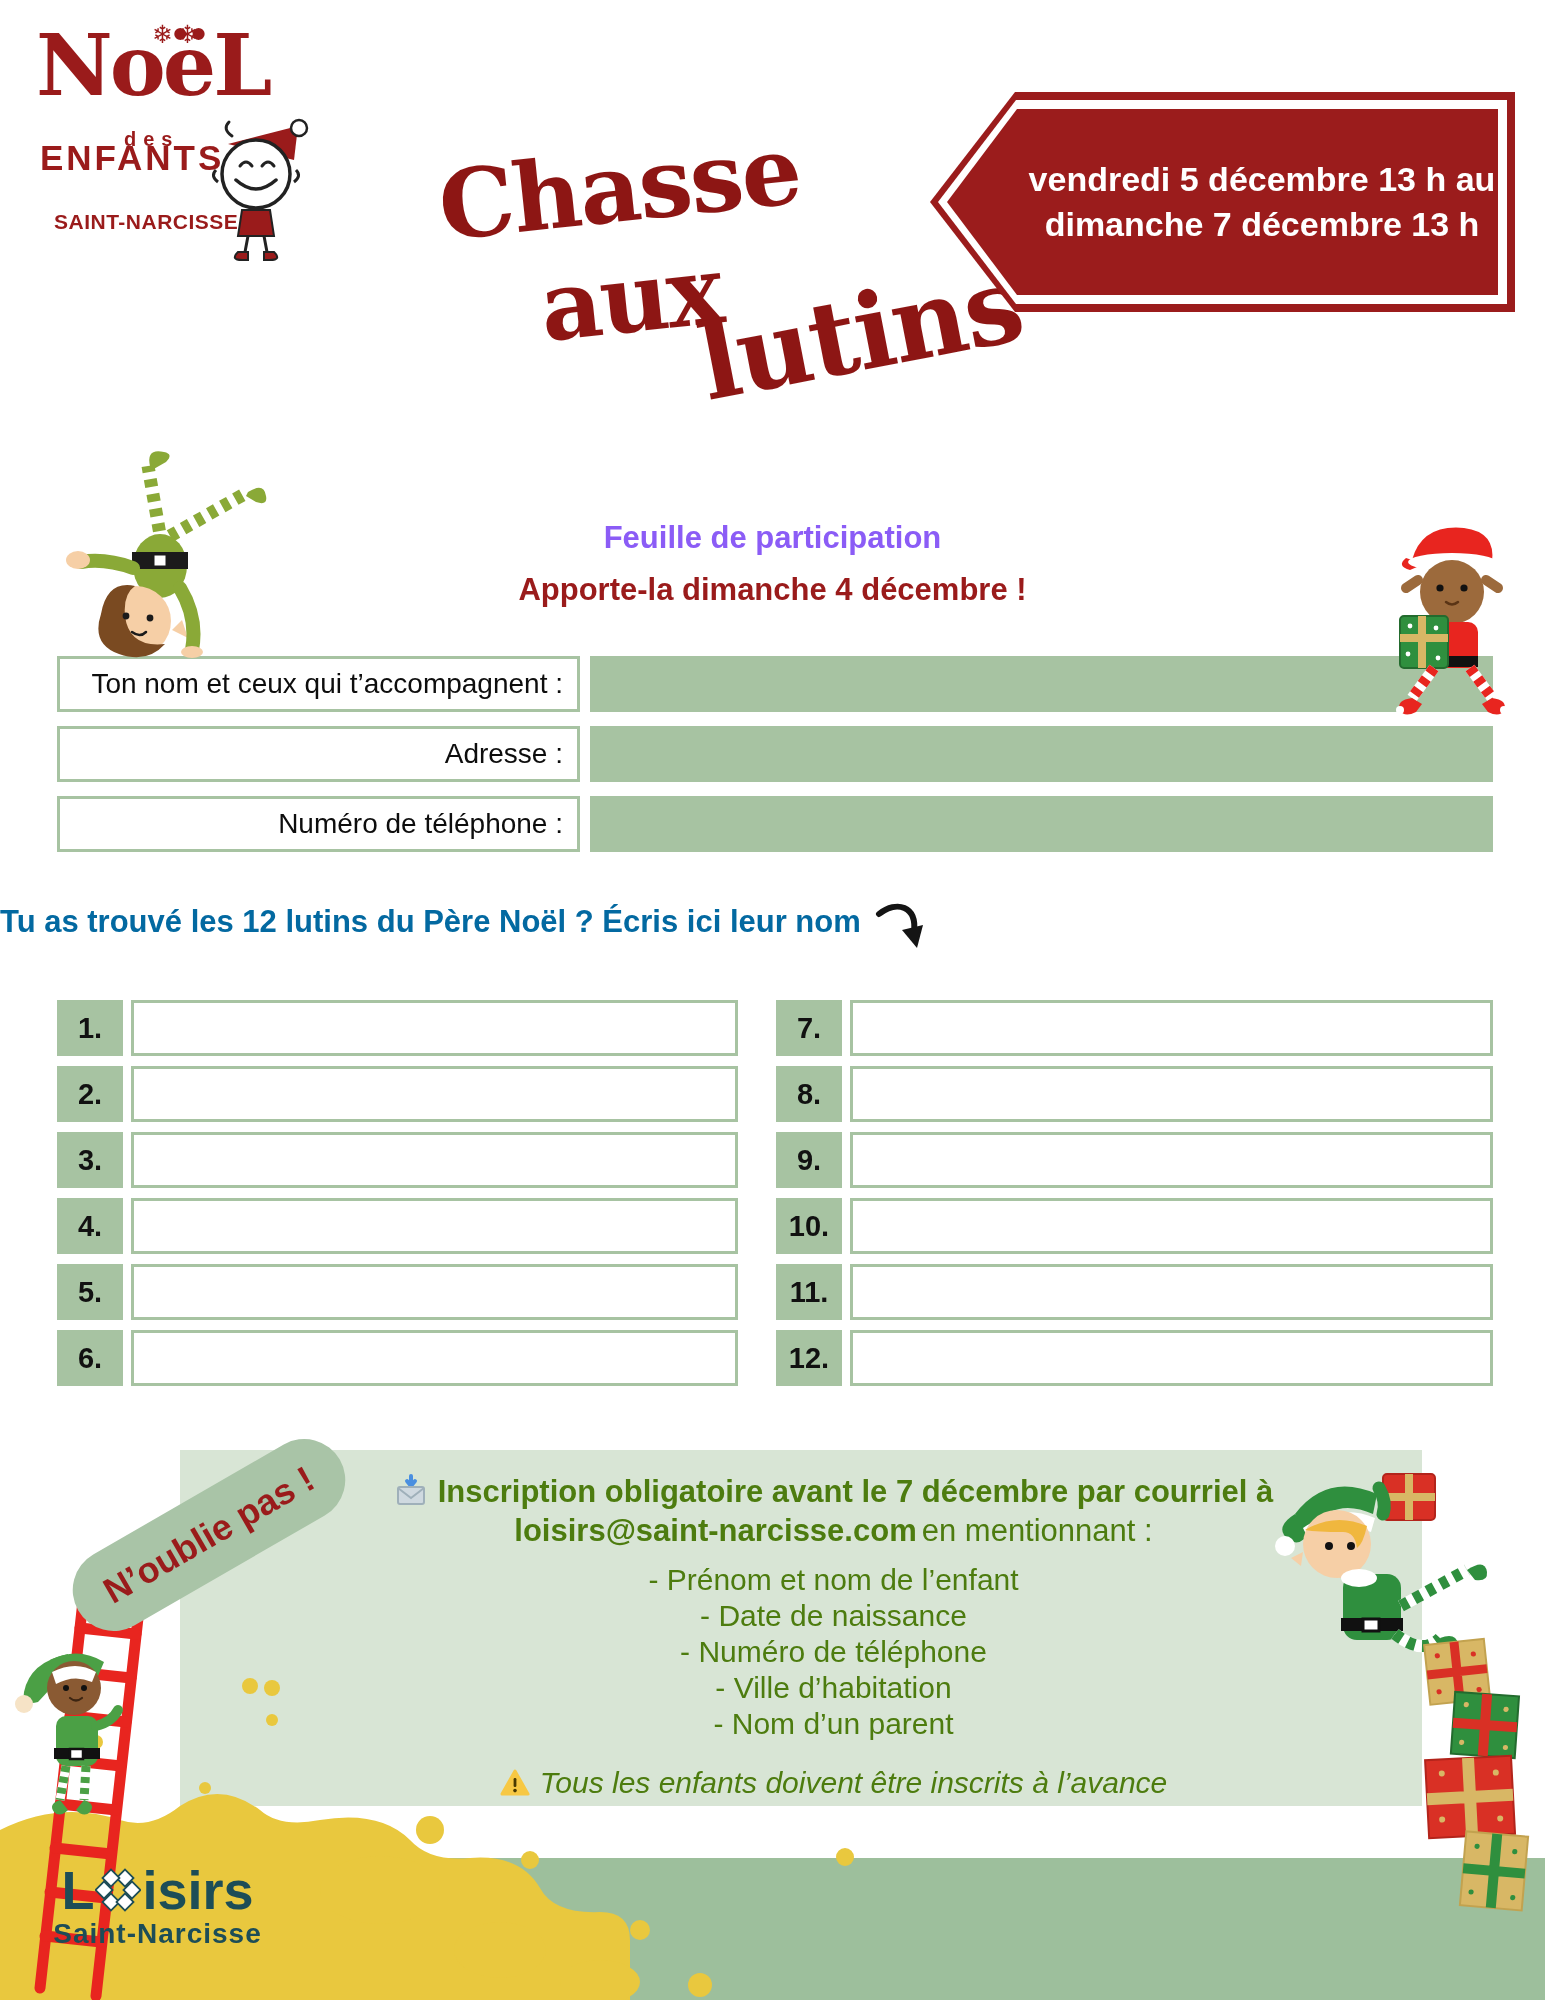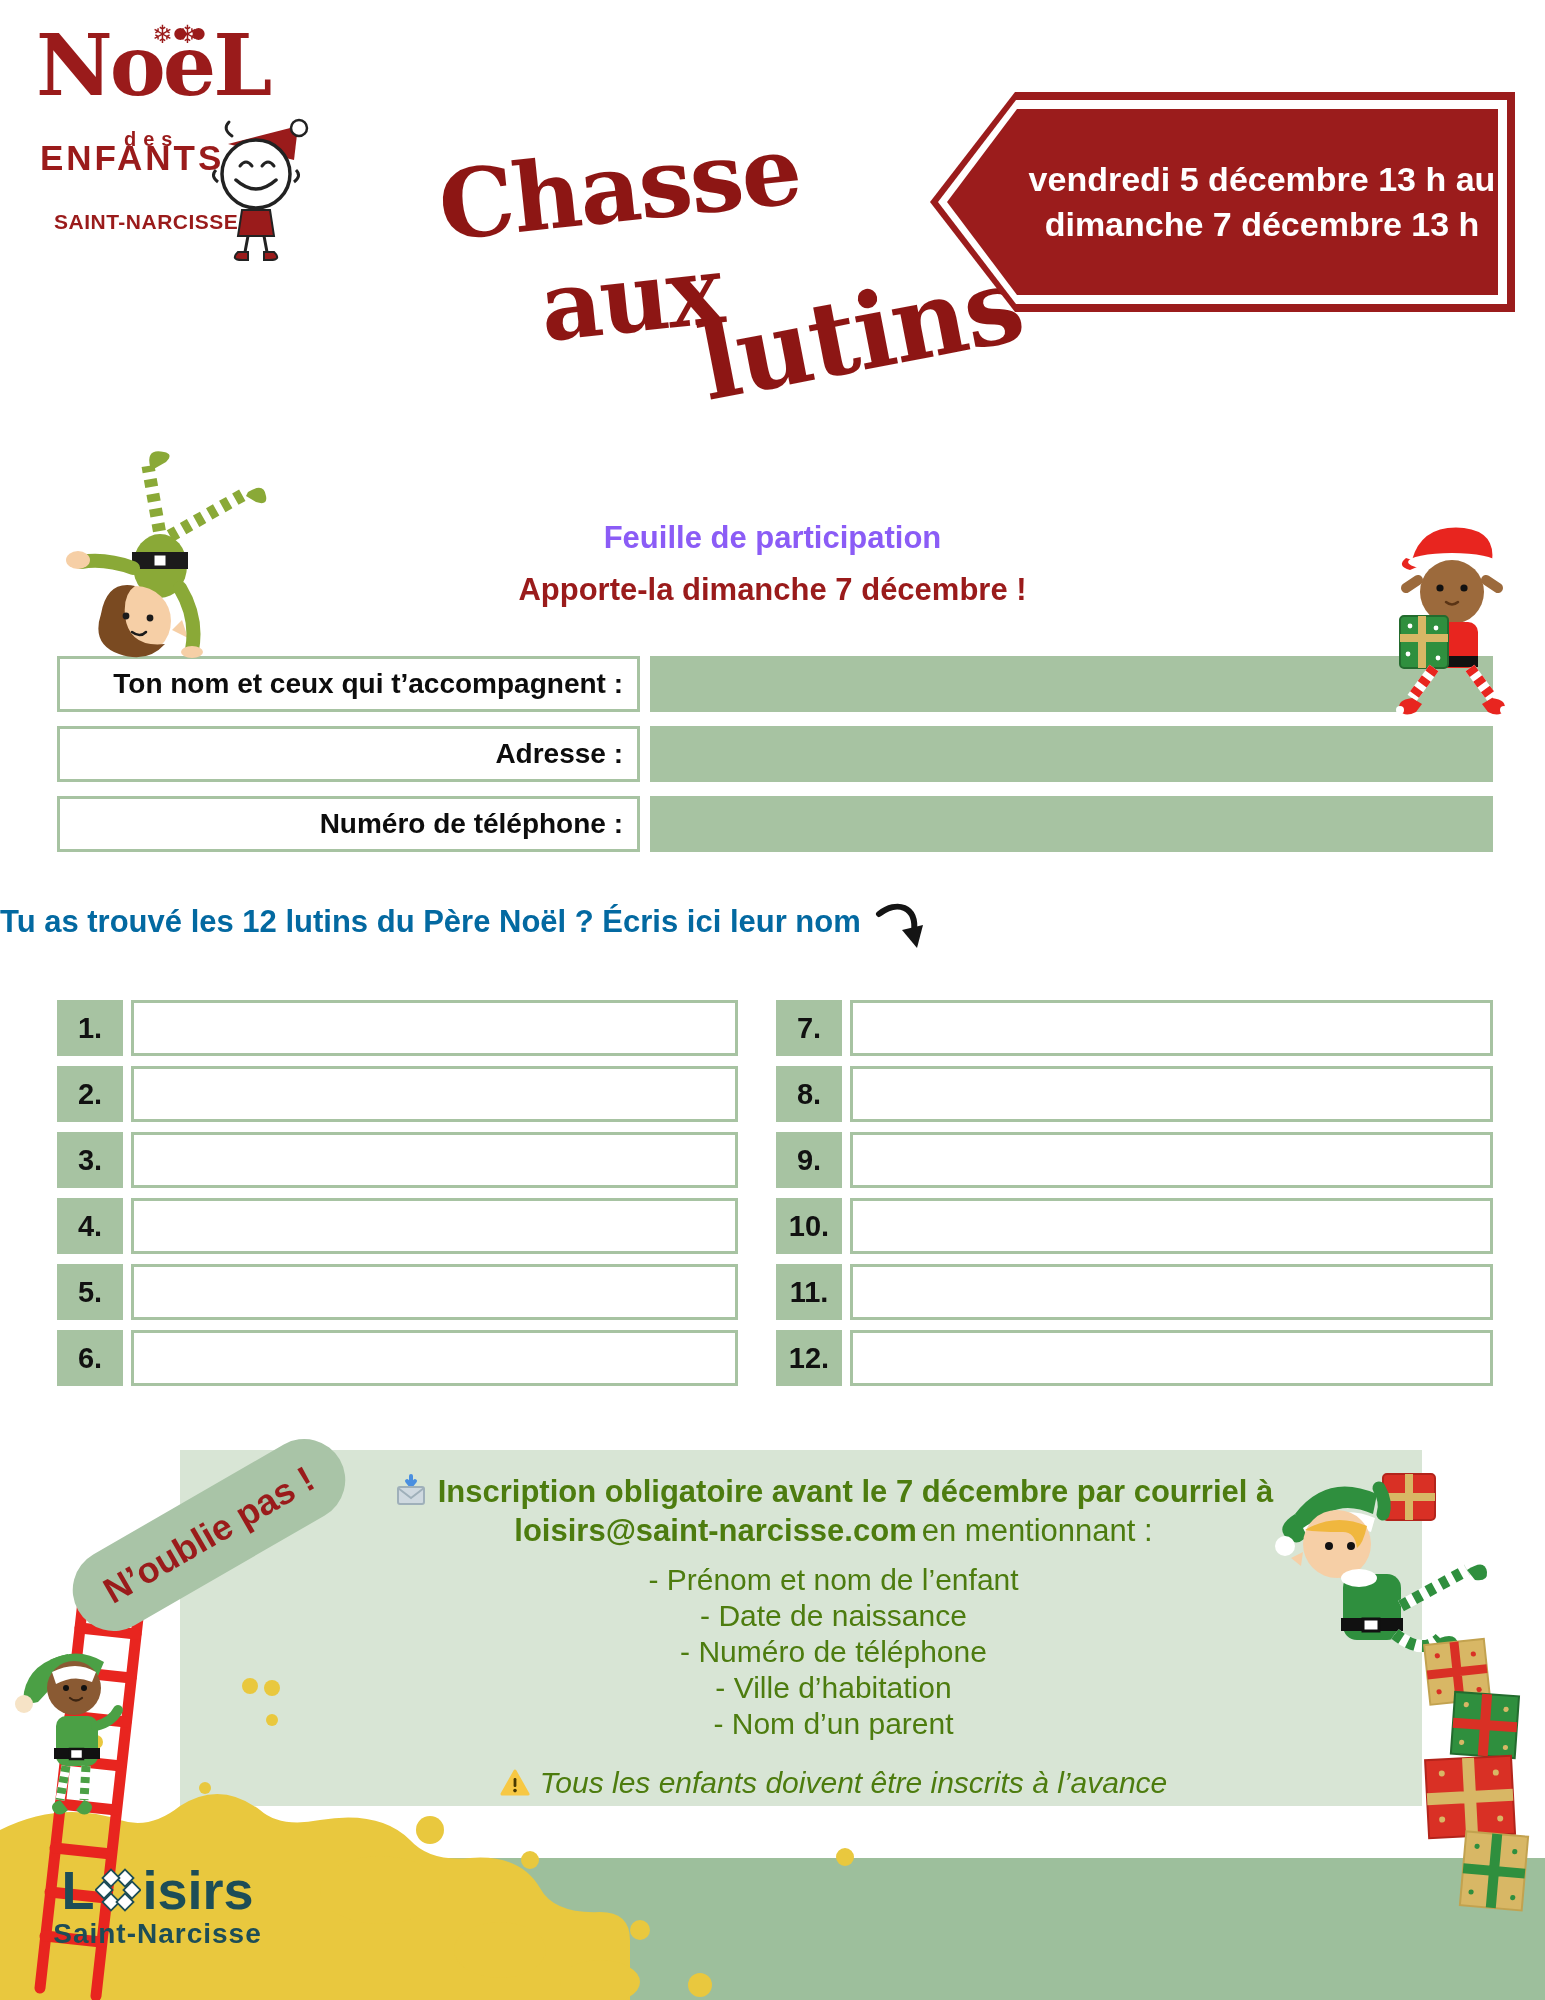--- a/index.html
+++ b/index.html
@@ -37,23 +37,23 @@
 
   
   .heading1{position:absolute;left:0;width:1545px;top:520px;text-align:center;
     font-weight:bold;font-size:31px;color:#8b5cf6;}
   .heading2{position:absolute;left:0;width:1545px;top:572px;text-align:center;
     font-weight:bold;font-size:31px;color:#9a1b1b;}
 
   
   .form-rows{position:absolute;left:57px;top:656px;width:1436px;z-index:1;}
   .form-row{display:flex;height:56px;margin-bottom:14px;}
-  .form-label{width:583px;background:#fff;border:3px solid #a7c3a2;box-sizing:border-box;
+  .form-label{width:523px;background:#fff;border:3px solid #a7c3a2;box-sizing:border-box;
     display:flex;align-items:center;justify-content:flex-end;padding-right:14px;
-    font-weight:bold;font-size:28px;color:#0d0d0d;white-space:nowrap;padding-left:45px;}
+    font-weight:normal;font-size:28px;color:#0d0d0d;white-space:nowrap;padding-left:45px;}
   .form-answer{flex:1;margin-left:10px;background:#a7c3a2;}
 
   
   .question{position:absolute;left:0;top:898px;width:1545px;text-align:left;
     font-weight:bold;font-size:31px;color:#0369a1;z-index:1;}
   .question svg{vertical-align:-26px;margin-left:12px;}
 
   
   .hunt{position:absolute;left:57px;top:1000px;width:1436px;z-index:1;}
   .hunt-row{display:flex;height:56px;margin-bottom:10px;}
@@ -131,21 +131,21 @@
     <div class="b1"></div>
     <div class="b2"></div>
     <div class="b3"></div>
     <div class="banner-text">
       <span>vendredi 5 décembre 13 h au</span>
       <span>dimanche 7 décembre 13 h</span>
     </div>
   </div>
 
   <div class="heading1">Feuille de participation</div>
-  <div class="heading2">Apporte-la dimanche 7 décembre !</div>
+  <div class="heading2">Apporte-la dimanche 4 décembre !</div>
 
   <div class="form-rows">
     <div class="form-row">
       <div class="form-label">Ton nom et ceux qui t’accompagnent :</div>
       <div class="form-answer"></div>
     </div>
     <div class="form-row">
       <div class="form-label">Adresse :</div>
       <div class="form-answer"></div>
     </div>

